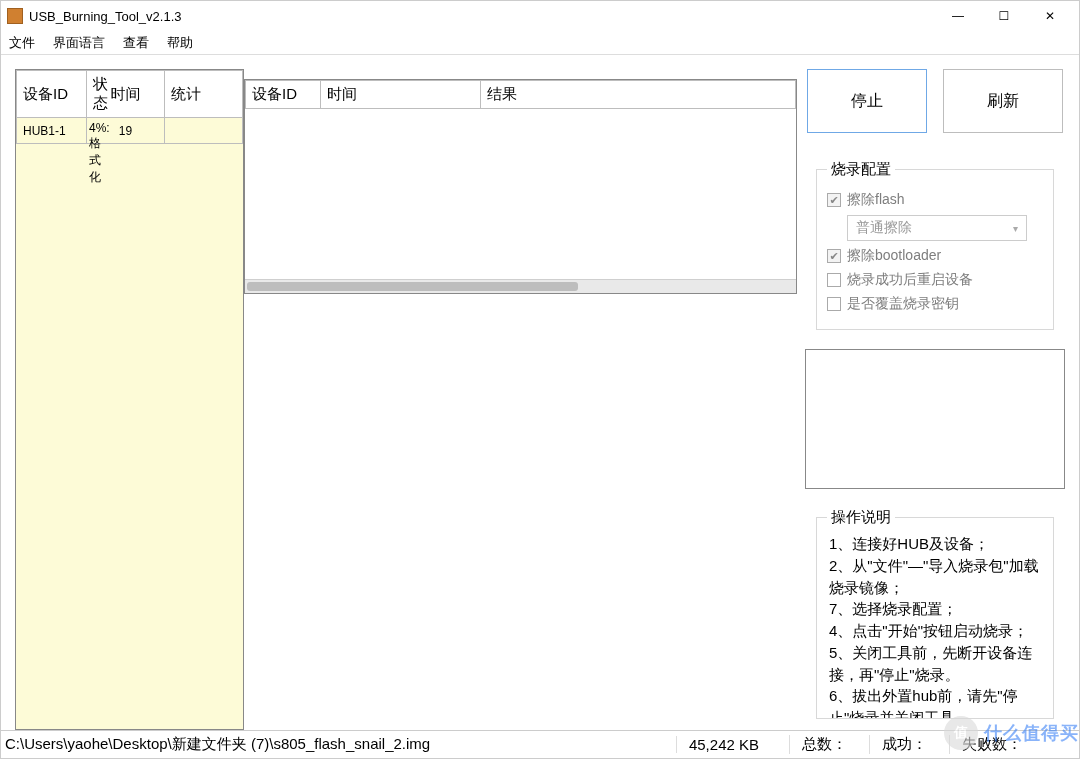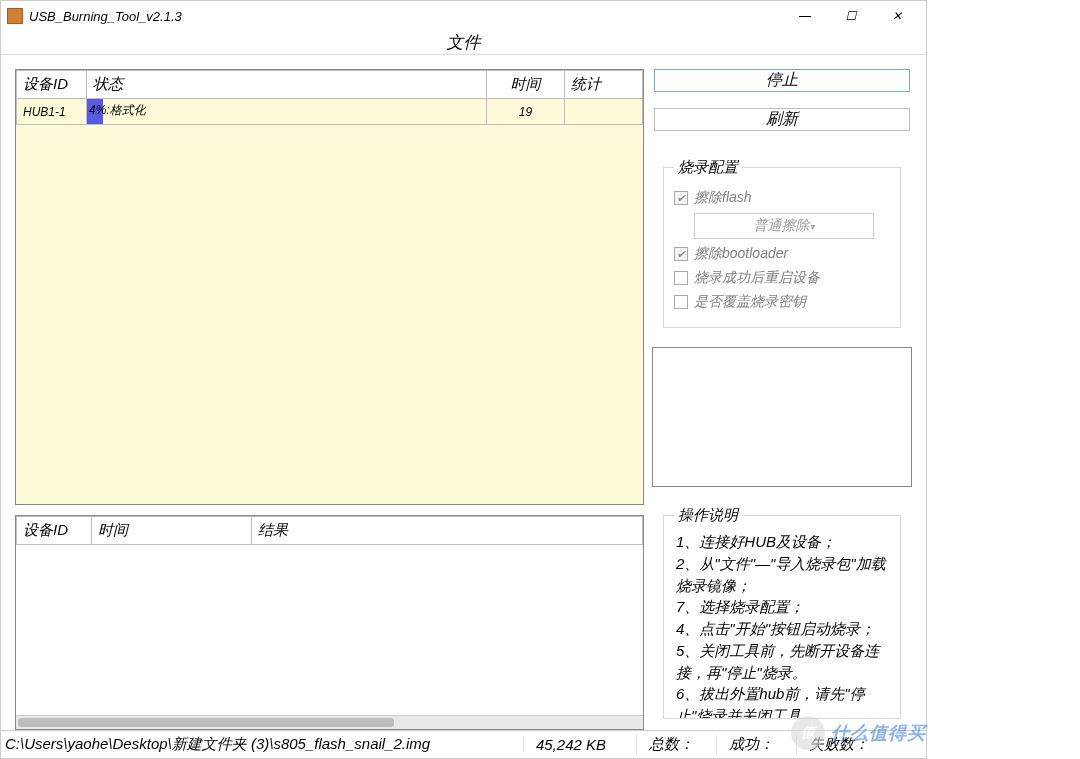--- a/index.html
+++ b/index.html
@@ -1,57 +1,57 @@
 <!DOCTYPE html>
 <html><head>
 <meta charset="utf-8">
 <style>
   * { box-sizing: border-box; }
   html, body { margin: 0; padding: 0; font-family: "Microsoft YaHei", "Segoe UI", Tahoma, sans-serif; font-size: 14px; background: #fff; color: #000; }
-  .window { width: 927px; height: 759px; display: flex; flex-direction: column; border: 1px solid #ccc; position: relative; font-style: italic; }
+  .window { width: 1080px; height: 759px; display: flex; flex-direction: column; border: 1px solid #ccc; position: relative; }
   .titlebar { height: 30px; display: flex; align-items: center; padding: 0 6px; }
   .titlebar .app-icon { width: 16px; height: 16px; background: #d08030; border: 1px solid #a06020; margin-right: 6px; }
   .titlebar .title { flex: 0 0 auto; font-size: 13px; }
   .titlebar .spacer { flex: 1; }
   .titlebar .ctrl { width: 46px; height: 28px; display: flex; align-items: center; justify-content: center; }
   .titlebar .ctrl span { font-family: "Segoe UI Symbol", sans-serif; font-size: 12px; }
-  .menubar { height: 24px; display: flex; align-items: center; padding: 0 8px; gap: 18px; font-size: 17px; border-bottom: 1px solid #ddd; flex-direction: column; }
+  .menubar { height: 24px; display: flex; align-items: center; padding: 0 8px; gap: 18px; font-size: 13px; border-bottom: 1px solid #ddd; }
   .menubar span { cursor: default; }
   .client { flex: 1; display: flex; flex-direction: column; padding: 14px 14px 0 14px; overflow: hidden; }
   .top-row { flex: 1; display: flex; gap: 8px; min-height: 0; }
-  .top-left { flex: 1; display: flex; flex-direction: column; min-width: 0; }
+  .top-left { flex: 1; display: flex; flex-direction: row; min-width: 0; }
   .device-table-wrap { border: 1px solid #888; background: #fdfbd7; flex: 1; display: flex; flex-direction: column; }
   table.dev { width: 100%; border-collapse: collapse; table-layout: fixed; }
   table.dev th, table.dev td { border: 1px solid #bdbdbd; text-align: left; padding: 4px 6px; font-weight: normal; height: 26px; }
   table.dev th { background: #fff; font-size: 15px; }
   table.dev td { background: #fdfbd7; font-size: 12px; }
   .col-id { width: 70px; }
   .col-status {}
   .col-time { width: 78px; text-align: center !important; }
   .col-stats { width: 78px; }
   .status-cell { padding: 0 !important; position: relative; height: 28px; }
   .status-bar { position: absolute; left: 0; top: 0; bottom: 0; width: 4%; background: #5a5ae6; }
   .status-text { position: absolute; left: 2px; top: 3px; z-index: 1; }
   .dev-body-fill { flex: 1; }
   .log-table-wrap { height: 215px; border: 1px solid #888; margin-top: 10px; background: #fff; display: flex; flex-direction: column; overflow: hidden; }
   table.log { width: 100%; border-collapse: collapse; table-layout: fixed; }
   table.log th { border: 1px solid #bdbdbd; text-align: left; padding: 4px 6px; font-weight: normal; height: 26px; background: #fff; font-size: 15px; }
   .log-body-fill { flex: 1; }
   .hscroll { height: 14px; background: #e9e9e9; border-top: 1px solid #cfcfcf; display: flex; }
   .hscroll .thumb { width: 60%; background: #bdbdbd; margin: 2px; border-radius: 3px; }
   .top-right { width: 260px; display: flex; flex-direction: column; gap: 8px; padding-top: 0; }
-  .action-row { display: flex; gap: 16px; padding: 0 2px 8px 2px; flex-direction: column; }
+  .action-row { display: flex; gap: 16px; padding: 0 2px 8px 2px; }
   .btn { flex: 1; height: 64px; border: 1px solid #bdbdbd; background: #fff; display: flex; align-items: center; justify-content: center; font-size: 16px; cursor: pointer; }
   .btn.primary { border: 1px solid #6fa8e6; }
   fieldset.group { border: 1px solid #d8d8d8; padding: 6px 10px 10px 10px; margin: 11px; }
   fieldset.group legend { padding: 0 4px; font-size: 15px; }
   .chk-row { display: flex; align-items: center; gap: 6px; margin: 6px 0; font-size: 14px; color: #7e7e7e; }
   .chk { width: 14px; height: 14px; border: 1px solid #aaa; display: inline-flex; align-items: center; justify-content: center; font-size: 11px; color: #888; background: #f3f3f3; }
   .chk.unchecked { background: #fff; }
-  .select { border: 1px solid #ccc; height: 26px; display: flex; align-items: center; justify-content: center; padding: 0 8px; color: #9a9a9a; margin-left: 20px; width: 180px; }
+  .select { border: 1px solid #ccc; height: 26px; display: flex; align-items: center; justify-content: space-between; padding: 0 8px; color: #9a9a9a; margin-left: 20px; width: 180px; }
   .select .arrow { font-size: 10px; color: #aaa; }
   .keys-box { border: 1px solid #888; min-height: 140px; background: #fff; }
   table.keys { width: 100%; border-collapse: collapse; table-layout: fixed; }
   table.keys th { border: 1px solid #bdbdbd; text-align: left; padding: 4px 6px; font-weight: normal; font-size: 14px; }
   .keys-rest { height: 108px; }
   .help-text { font-size: 15px; line-height: 1.45; padding: 0 2px; }
   .statusbar { height: 28px; border-top: 1px solid #ccc; display: flex; align-items: center; font-size: 15px; }
   .statusbar .path { flex: 1.8; padding-left: 4px; white-space: nowrap; overflow: hidden; }
   .statusbar .cell { flex: 0 0 auto; padding: 0 12px; border-left: 1px solid #ddd; min-width: 80px; }
   .statusbar .size { min-width: 110px; text-align: right; padding-right: 30px; }
@@ -184,21 +184,21 @@
             <div>4、点击"开始"按钮启动烧录；</div>
             <div>5、关闭工具前，先断开设备连接，再"停止"烧录。</div>
             <div>6、拔出外置hub前，请先"停止"烧录并关闭工具。</div>
           </div>
         </fieldset>
       </div>
     </div>
   </div>
 
   <div class="statusbar">
-    <div class="path">C:\Users\yaohe\Desktop\新建文件夹 (3)\s805_flash_snail_2.img</div>
+    <div class="path">C:\Users\yaohe\Desktop\新建文件夹 (7)\s805_flash_snail_2.img</div>
     <div class="cell size">45,242 KB</div>
     <div class="cell">总数：</div>
     <div class="cell">成功：</div>
     <div class="cell" style="min-width:130px">失败数：</div>
   </div>
 
   <div class="watermark">
     <div class="circle">值</div>
     <div class="txt">什么值得买</div>
   </div>

